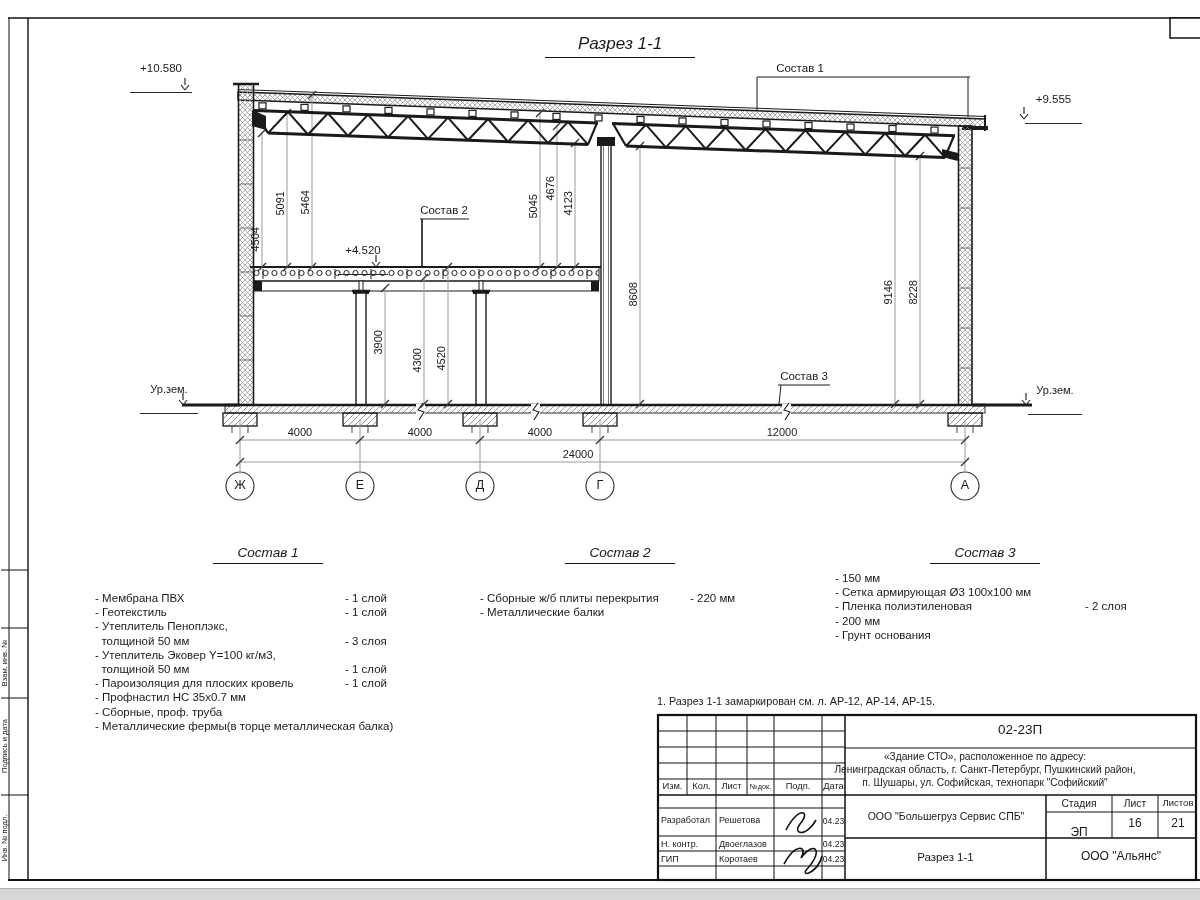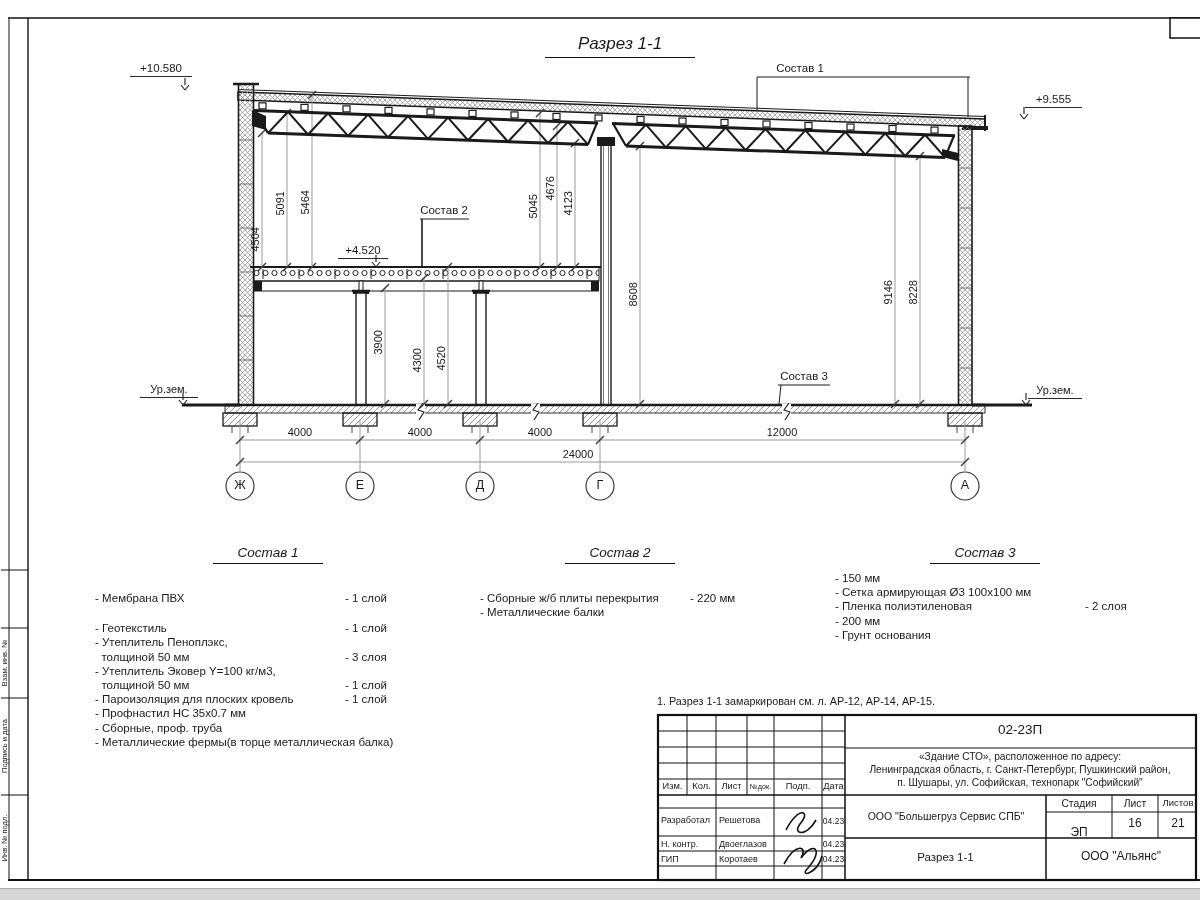--- a/index.html
+++ b/index.html
@@ -2,21 +2,21 @@
 <html><head>
 <meta charset="utf-8">
 <style>
   html,body{margin:0;padding:0;background:#fff;}
   #sheet{position:relative;width:1200px;height:900px;background:#ffffff;overflow:hidden;
          font-family:"Liberation Sans",sans-serif;color:#1a1a1a;}
   .abs{position:absolute;}
   .txt{color:#1a1a1a;line-height:1.15;}
   .dimtxt{font-size:11px;text-align:center;white-space:nowrap;}
   .vdim{width:80px;transform:rotate(-90deg);}
-  .elev{font-size:11.5px;text-align:center;border-bottom:1px solid #2a2a2a;padding-bottom:1px;white-space:nowrap;}
+  .elev{font-size:11.5px;text-align:center;border-bottom:1px solid #2a2a2a;padding-bottom:17px;white-space:nowrap;}
   .axis{width:28px;text-align:center;font-size:12.5px;}
   .lead{font-size:11.5px;text-align:center;white-space:nowrap;}
   .h-main{font-size:17px;font-style:italic;text-align:center;border-bottom:1.3px solid #111;padding-bottom:3px;}
   .h-comp{font-size:13.5px;font-style:italic;text-align:center;border-bottom:1px solid #111;padding-bottom:2px;}
   .complist{font-size:11.5px;line-height:14.2px;}
   .complist .row{display:flex;align-items:flex-end;}
   .c-name{white-space:pre;}
   .note{font-size:10.8px;white-space:nowrap;}
   .tb-cell{position:absolute;text-align:center;white-space:nowrap;}
   .pre{white-space:pre-line;}
@@ -357,21 +357,21 @@
   <div class="abs txt axis" style="left:586px;top:478px;">Г</div>
   <div class="abs txt axis" style="left:951px;top:478px;">А</div>
 
   <div class="abs txt h-comp" style="left:213px;top:545px;width:110px;">Состав 1</div>
   <div class="abs txt complist" style="left:95px;top:591px;width:320px;">
       <div class="row">
       <span class="c-name" style="flex:0 0 250px;">- Мембрана ПВХ</span>
       <span class="c-val">- 1 слой</span>
     </div>
       <div class="row">
-      <span class="c-name" style="flex:0 0 250px;margin-top:16px;">- Геотекстиль</span>
+      <span class="c-name" style="flex:0 0 250px;">- Геотекстиль</span>
       <span class="c-val">- 1 слой</span>
     </div>
       <div class="row">
       <span class="c-name" style="flex:0 0 250px;">- Утеплитель Пеноплэкс,
   толщиной 50 мм</span>
       <span class="c-val">- 3 слоя</span>
     </div>
       <div class="row">
       <span class="c-name" style="flex:0 0 250px;">- Утеплитель Эковер Y=100 кг/м3,
   толщиной 50 мм</span>
@@ -425,21 +425,21 @@
     </div>
       <div class="row">
       <span class="c-name" style="flex:0 0 250px;">- Грунт основания</span>
       <span class="c-val"></span>
     </div>
     </div>
 
   <div class="abs txt note" style="left:657px;top:695px;">1. Разрез 1-1 замаркирован см. л. АР-12, АР-14, АР-15.</div>
 
   <div class="tb-cell txt" style="left:870px;top:722px;width:300px;font-size:13.5px;">02-23П</div>
-  <div class="tb-cell txt pre" style="left:850px;top:750px;width:340px;font-size:10.2px;line-height:13.2px;white-space:pre-line;">«Здание СТО», расположенное по адресу:
+  <div class="tb-cell txt pre" style="left:815px;top:750px;width:340px;font-size:10.2px;line-height:13.2px;white-space:pre-line;">«Здание СТО», расположенное по адресу:
 Ленинградская область, г. Санкт-Петербург, Пушкинский район,
 п. Шушары, ул. Софийская, технопарк "Софийский"</div>
 
   <div class="tb-cell txt" style="left:658px;top:781px;width:29px;font-size:9.3px;">Изм.</div>
   <div class="tb-cell txt" style="left:687px;top:781px;width:29px;font-size:9.3px;">Кол.</div>
   <div class="tb-cell txt" style="left:716px;top:781px;width:31px;font-size:9.3px;">Лист</div>
   <div class="tb-cell txt" style="left:747px;top:783px;width:27px;font-size:7.3px;">№док.</div>
   <div class="tb-cell txt" style="left:774px;top:781px;width:48px;font-size:9.3px;">Подп.</div>
   <div class="tb-cell txt" style="left:822px;top:781px;width:23px;font-size:9.3px;">Дата</div>
 

